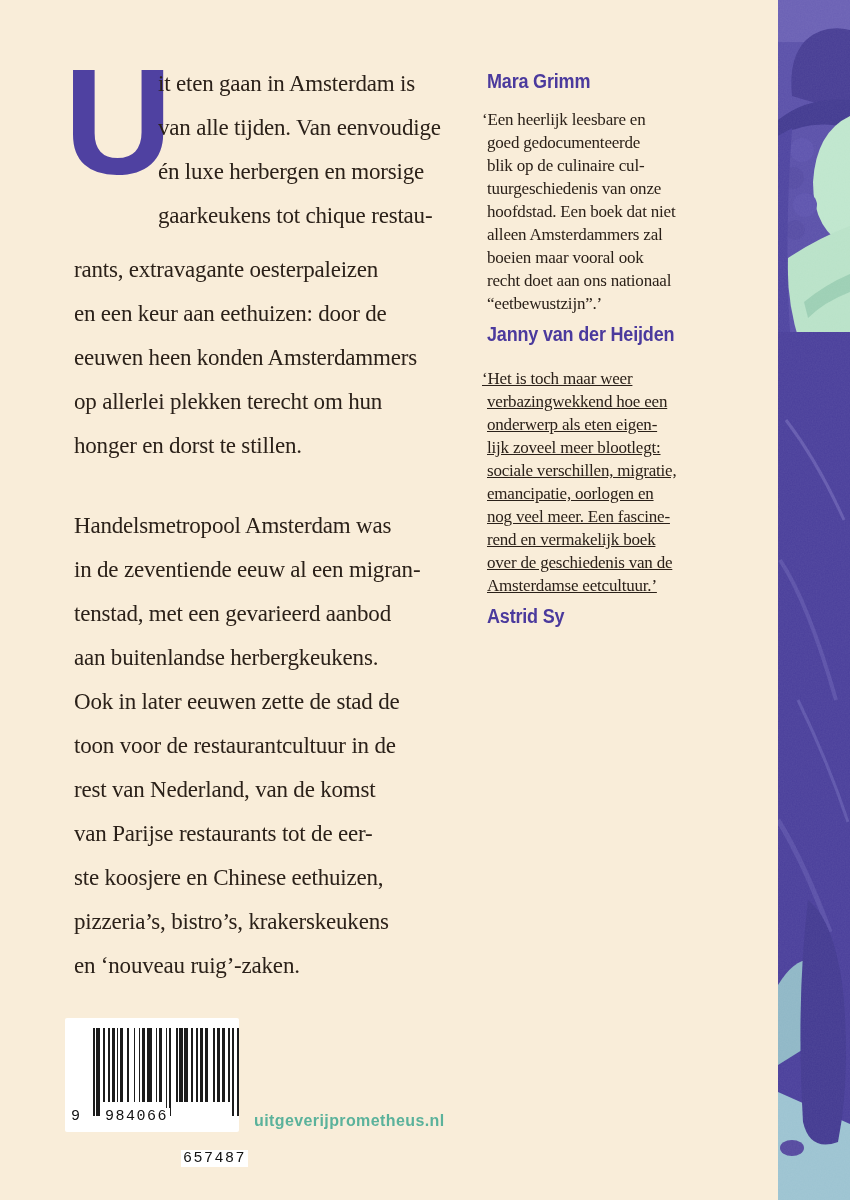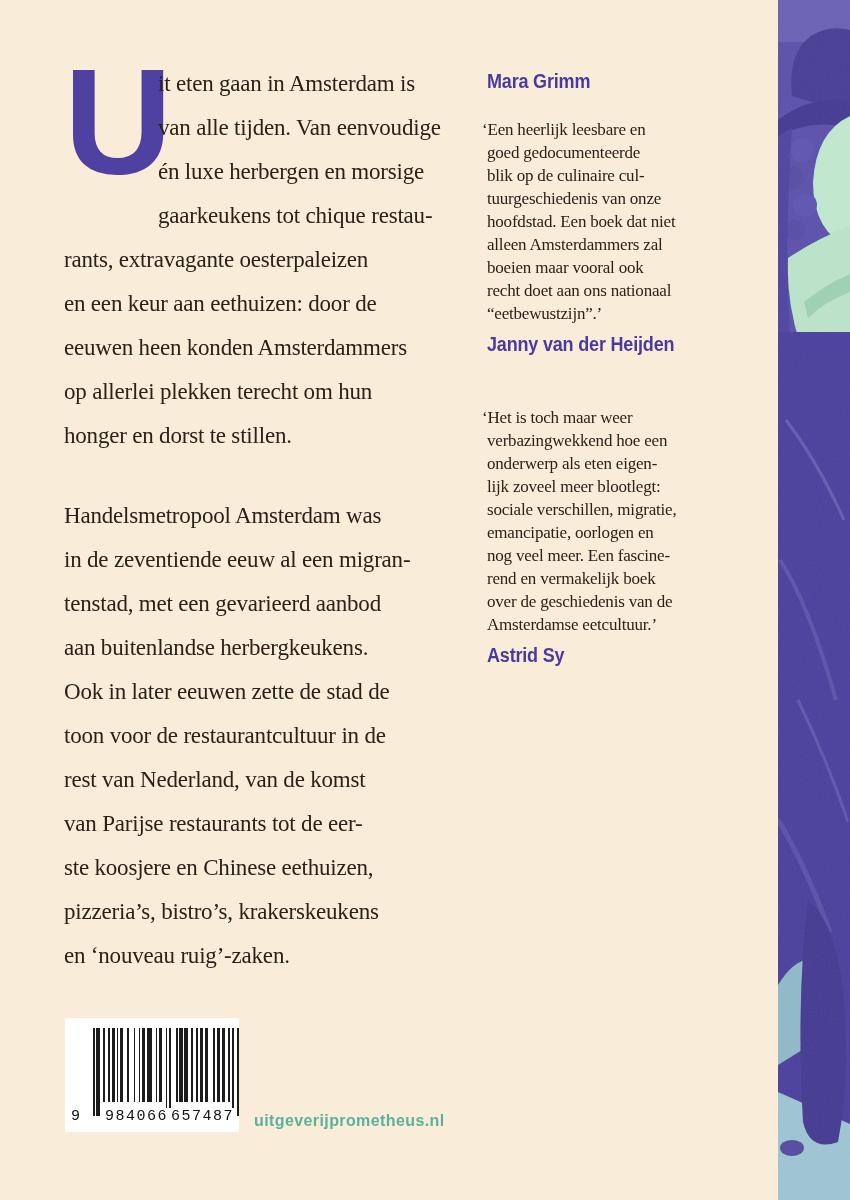--- a/index.html
+++ b/index.html
@@ -15,36 +15,36 @@
   .dropcap{
     width:94px; height:128px; flex:0 0 94px;
     font-family:"Liberation Sans","DejaVu Sans",sans-serif;
     font-weight:700; font-size:150px; line-height:106px;
     color:#4f41a1; padding-top:7px; letter-spacing:-4px;
   }
   .serif-body{
     font-size:23px; line-height:44px; letter-spacing:-0.2px;
     white-space:pre;
   }
-  .para{ margin:0;font-family:Liberation Serif, serif; }
+  .para{ margin:10px;font-family:Liberation Serif, serif; }
   .p2{ margin-top:36px; }
   .p3{ margin-top:33px; }
   
   .right-col{ position:absolute; left:487px; top:60px; width:250px; }
   .quote-teal{
     font-family:"Liberation Sans","DejaVu Sans",sans-serif;
     color:#46a98f; font-size:24px; line-height:33.5px;
     white-space:pre; letter-spacing:-0.2px; text-indent:-3px;
   }
   .quote-serif{
     font-size:17px; line-height:23px; letter-spacing:-0.2px;
     white-space:pre; text-indent:-5px;
   }
-  .q2{ margin-top:24px; }
-  .q3{ margin-top:49px; }
+  .q2{ margin-top:14px; }
+  .q3{ margin-top:20px;text-decoration:underline; }
   .attr{
     font-family:"Liberation Sans","DejaVu Sans",sans-serif;
     font-weight:700; font-size:20px; line-height:26px;
     color:#4b3a9d; transform:scaleX(0.9); transform-origin:left center;
     letter-spacing:-0.2px;
   }
   .attr1{ margin-top:8px; }
   .attr2{ margin-top:6px; }
   .attr3{ margin-top:6px; }
   
@@ -57,21 +57,21 @@
   .bk{ background:#1c1c1c; }
   .bar.tall{ height:88px; }
   .isbn-row{
     position:absolute; left:0; bottom:6px; width:100%; height:18px;
     font-family:"Liberation Mono","DejaVu Sans Mono",monospace;
     font-size:15px; color:#111;
   }
   .isbn-row span{ position:absolute; background:#fff; padding:0 2px; }
   .d1{ left:4px; }
   .d2{ left:38px; letter-spacing:1.5px; }
-  .d3{ left:104px; letter-spacing:1.5px; }
+  .d3{ left:116px; letter-spacing:1.5px;margin-top:42px; }
   
   .website{
     position:absolute; left:254px; top:1112px;
     font-family:"Liberation Sans","DejaVu Sans",sans-serif;
     font-weight:600; font-size:16px; letter-spacing:0.4px;
     color:#5bb29b;
   }
   
   .strip{ position:absolute; left:778px; top:0; width:72px; height:1200px; display:block; }
 </style>

